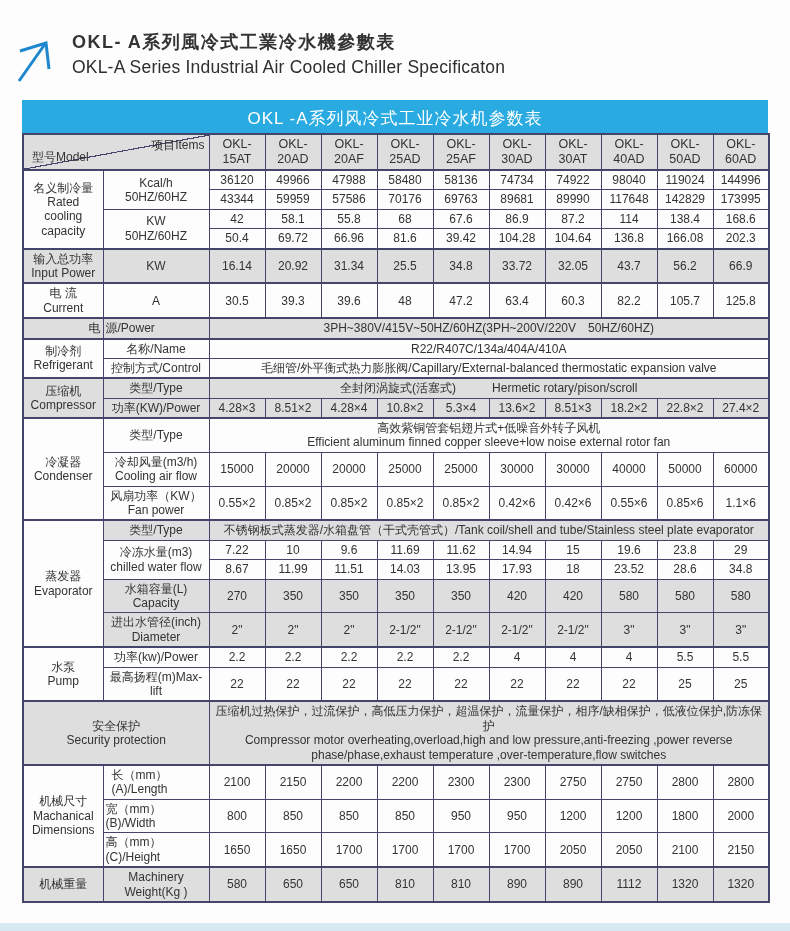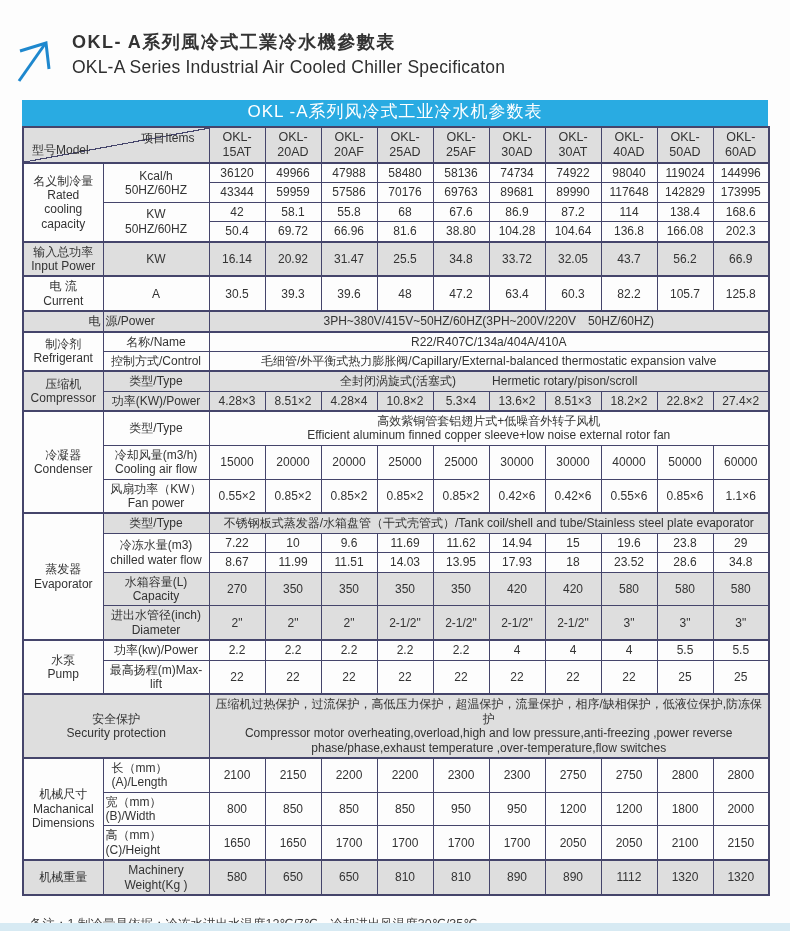--- a/index.html
+++ b/index.html
@@ -21,40 +21,40 @@
   }
   
   .page-header{display:flex;align-items:flex-start;padding:30px 0 0 16px;}
   .logo{width:48px;height:56px;margin-right:8px;flex:0 0 auto;margin-top:4px;}
   .titles .zh{font-size:18px;font-weight:700;letter-spacing:1.5px;color:#333;}
   .titles .en{font-size:17.5px;font-weight:400;color:#2e2e2e;margin-top:3px;letter-spacing:.2px;}
   
   .table-wrap{margin:10px 0 0 22px;width:746px;}
   .banner{
     background:var(--blue);color:#fff;text-align:center;
-    font-size:17px;letter-spacing:1px;padding:0 0 3px;
+    font-size:17px;letter-spacing:1px;padding:7px 0 3px;
   }
   table{border-collapse:collapse;width:746px;table-layout:fixed;border:2px solid var(--border);}
   td{
     border:1px solid var(--border);
     font-size:12px;line-height:1.2;padding:2px 2px;
     text-align:center;vertical-align:middle;color:#333;
     word-wrap:break-word;
   }
   tr.sec td{border-top-width:2px;}
   td.sh{background:var(--shade);}
   td.g{font-size:12px;}
   td.i{font-size:12px;}
   td.m{font-size:12.5px;}
   td.s{font-size:12px;}
   td.corner{position:relative;height:34px;
     background-image:linear-gradient(to bottom right,transparent 49.3%,var(--border) 49.3%,var(--border) 51%,transparent 51%);
   }
   .corner .cm{position:absolute;left:8px;bottom:5px;font-size:12px;}
-  .corner .ci{position:absolute;right:14px;top:3px;font-size:12px;}
+  .corner .ci{position:absolute;right:4px;top:3px;font-size:12px;}
   
   .notes{margin:20px 0 0 30px;font-size:12.5px;color:#3c3c3c;line-height:1.28;}
   .notes .line{margin-bottom:1px;}
   
   .bottom-strip{position:absolute;left:0;bottom:0;width:790px;height:8px;background:var(--strip);}
 </style>
 </head>
 <body>
 
 <div class="page-header">
@@ -139,33 +139,33 @@
           <td class="v">87.2</td>
           <td class="v">114</td>
           <td class="v">138.4</td>
           <td class="v">168.6</td>
         </tr>
         <tr>
           <td class="v">50.4</td>
           <td class="v">69.72</td>
           <td class="v">66.96</td>
           <td class="v">81.6</td>
-          <td class="v">38.80</td>
+          <td class="v">39.42</td>
           <td class="v">104.28</td>
           <td class="v">104.64</td>
           <td class="v">136.8</td>
           <td class="v">166.08</td>
           <td class="v">202.3</td>
         </tr>
         <tr class="sec">
           <td class="g sh">输入总功率<br>Input Power</td>
           <td class="i sh">KW</td>
           <td class="v sh">16.14</td>
           <td class="v sh">20.92</td>
-          <td class="v sh">31.47</td>
+          <td class="v sh">31.34</td>
           <td class="v sh">25.5</td>
           <td class="v sh">34.8</td>
           <td class="v sh">33.72</td>
           <td class="v sh">32.05</td>
           <td class="v sh">43.7</td>
           <td class="v sh">56.2</td>
           <td class="v sh">66.9</td>
         </tr>
         <tr class="sec">
           <td class="g">电 流<br>Current</td>

